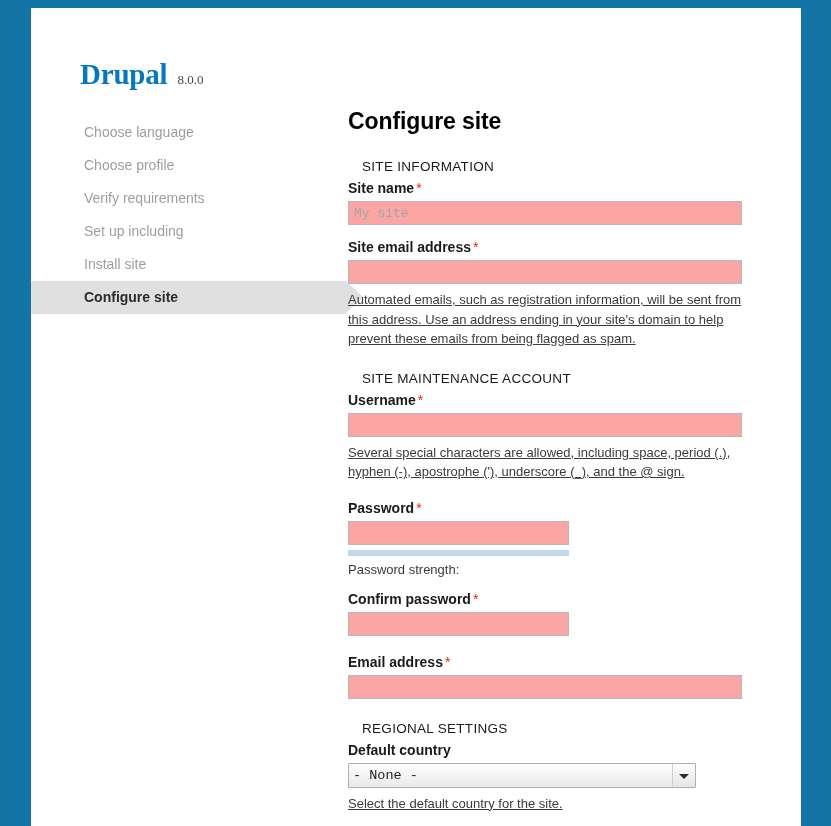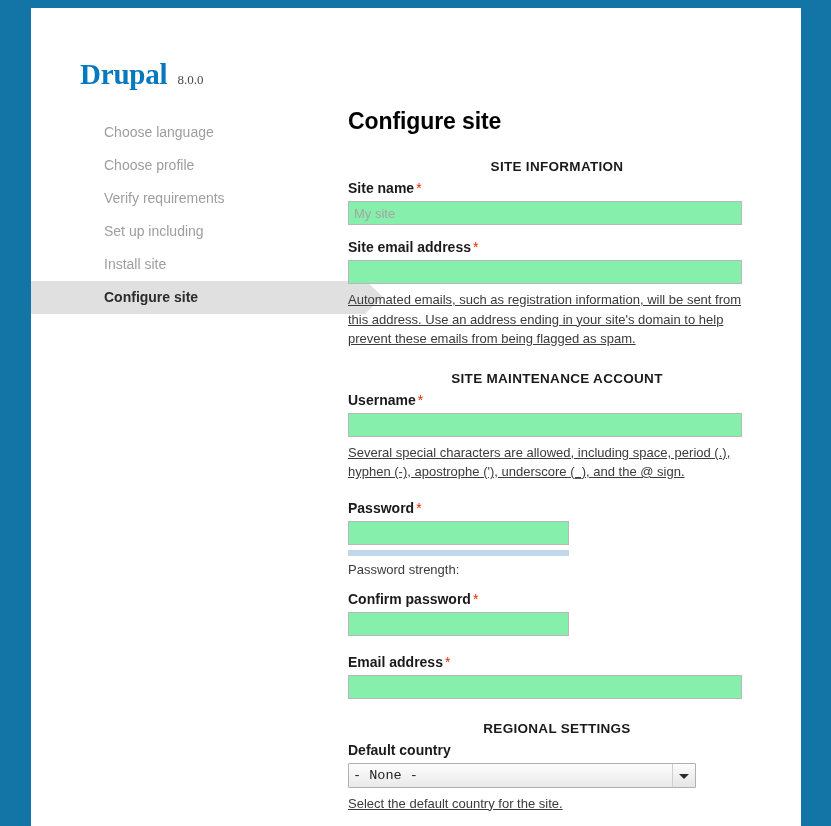--- a/index.html
+++ b/index.html
@@ -53,21 +53,21 @@
     top: 108px;
     width: 280px;
     list-style: none;
     margin: 0;
     padding: 0;
   }
   .task {
     position: relative;
     height: 33px;
     line-height: 33px;
-    padding-left: 73px;
+    padding-left: 53px;
     font-size: 14px;
     color: #9e9e9e;
     white-space: nowrap;
   }
   .task.active {
     background: #e0e0e0;
     color: #2b2b2b;
     font-weight: bold;
     width: 262px;
   }
@@ -91,26 +91,25 @@
   }
   h1.page-title {
     font-size: 23px;
     font-weight: bold;
     color: #000;
     margin: 0 0 24px 0;
     letter-spacing: -0.1px;
   }
   .section-head {
     font-size: 13.5px;
-    font-weight: bold;
+    font-weight: normal;
     color: #1a1a1a;
     letter-spacing: 0.3px;
-    margin: 0 0 6px 5px;
+    margin: 0 0 6px 14px;
     text-transform: uppercase;
-    text-align: center;
   }
   .form-item {
     margin-bottom: 14px;
   }
   label.fl {
     display: block;
     font-size: 14px;
     font-weight: bold;
     color: #1a1a1a;
     margin-bottom: 5px;
@@ -119,22 +118,22 @@
     color: #e32700;
     font-weight: normal;
     margin-left: 2px;
   }
   input.text-field {
     display: block;
     box-sizing: border-box;
     width: 394px;
     height: 24px;
     border: 1px solid #b8b8b8;
-    background: #86efac;
-    font-family: Liberation Sans, sans-serif;
+    background: #fca5a5;
+    font-family: Liberation Mono, monospace;
     font-size: 13px;
     color: #333;
     padding: 2px 5px;
     border-radius: 0;
     outline: none;
   }
   input.text-field::placeholder {
     color: #a5a5a5;
   }
   input.pw-field {

